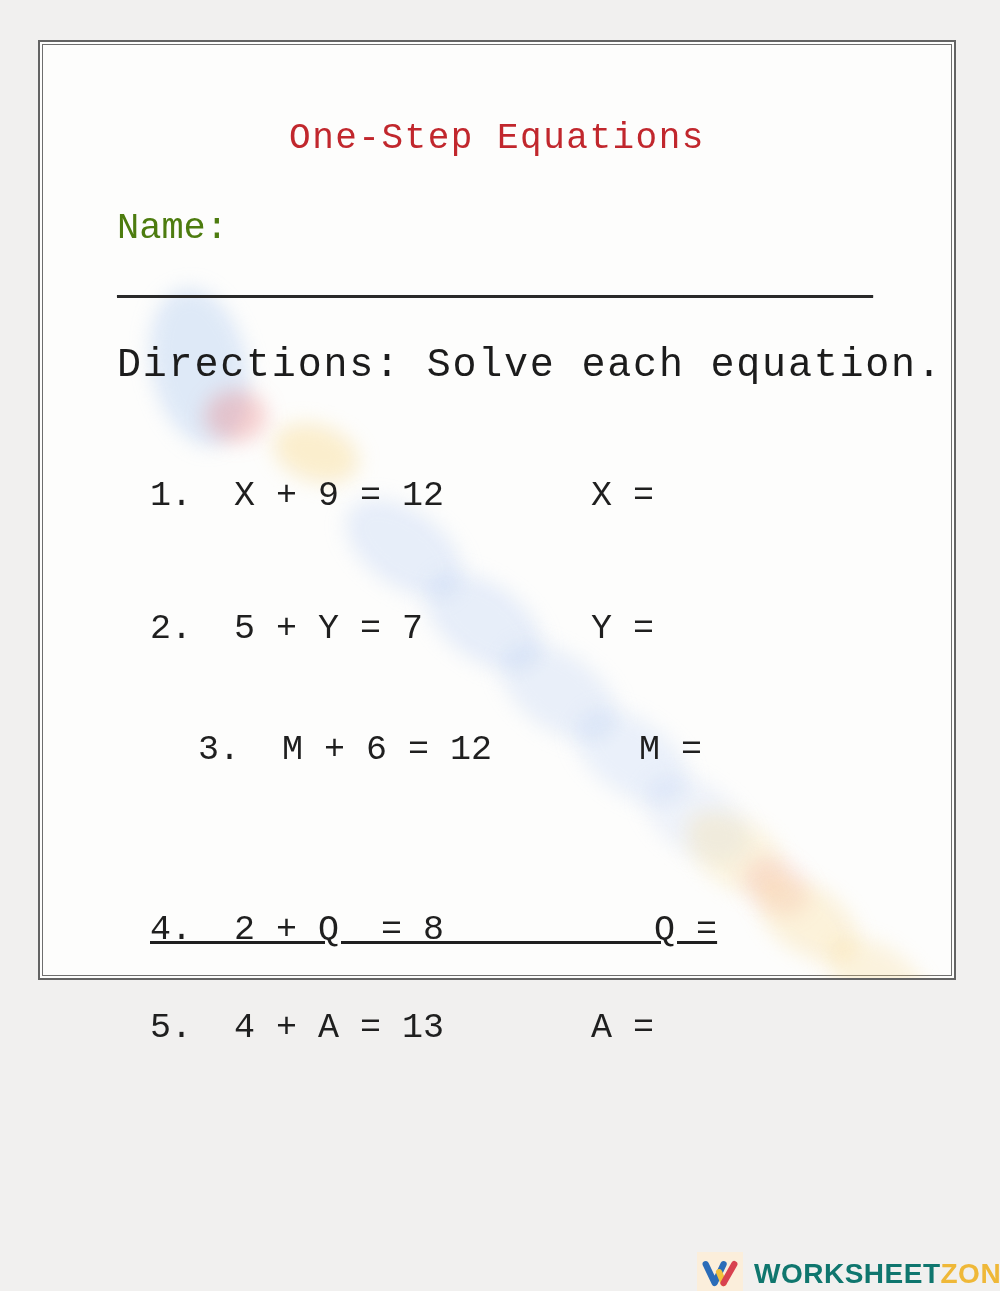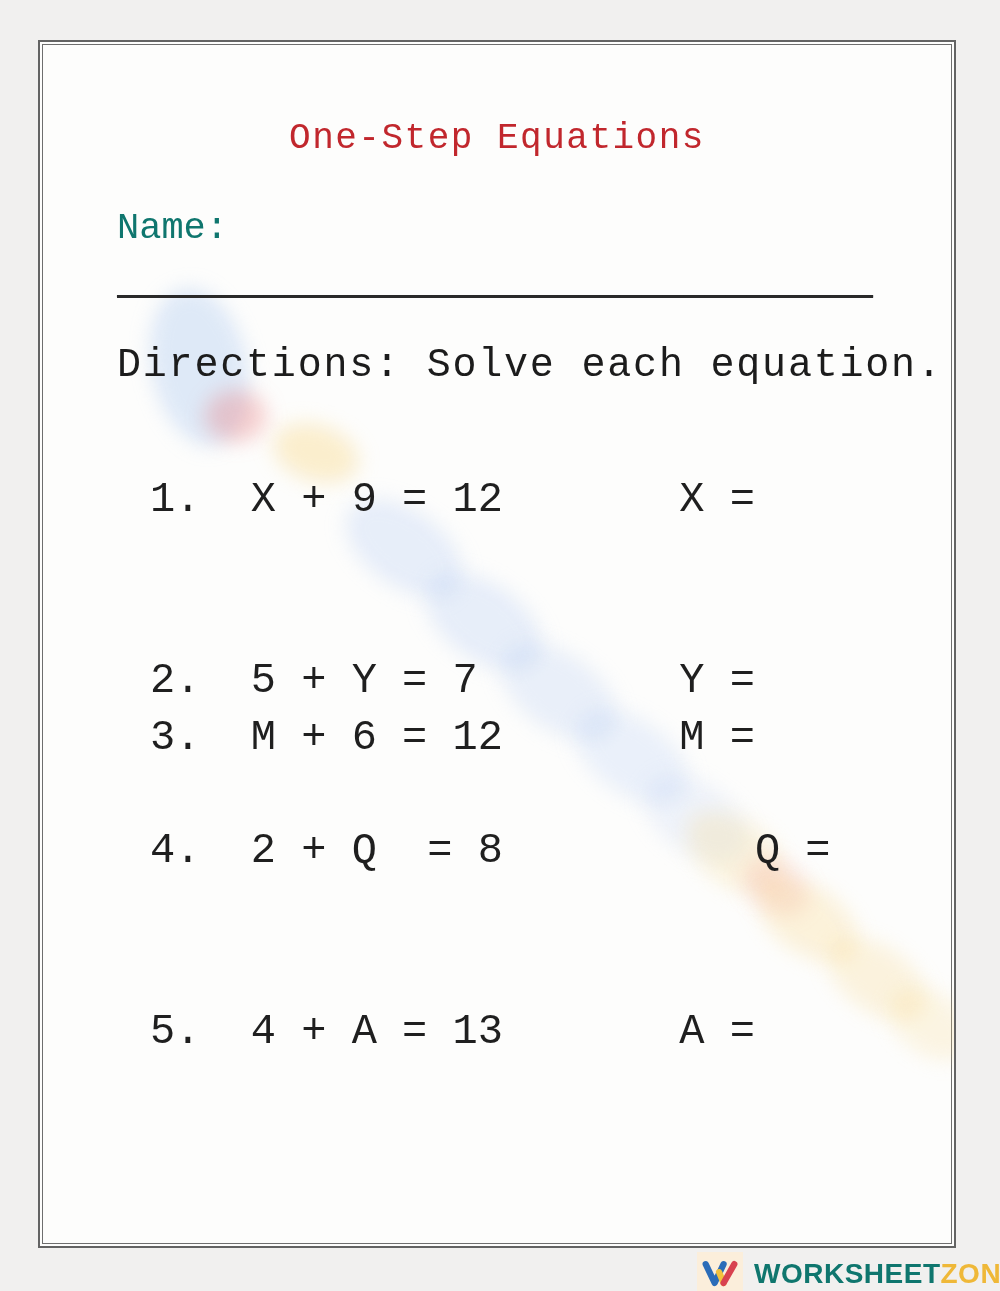--- a/index.html
+++ b/index.html
@@ -5,59 +5,59 @@
   html,body{margin:0;padding:0;}
   body{
     width:1000px;height:1291px;
     background:#f1f0ef;
     position:relative;
     overflow:hidden;
     font-family:"Liberation Mono","DejaVu Sans Mono",monospace;
   }
   
   .page{
-    position:absolute;left:38px;top:40px;width:918px;height:1208px;
+    position:absolute;left:38px;top:40px;width:918px;height:940px;
     background:#fdfdfc;
     border:2px solid #636363;
     box-sizing:border-box;
   }
   .page::before{
     content:"";position:absolute;inset:2px;
     border:1px solid #6e6e6e;pointer-events:none;
   }
   
   .wm-layer{position:absolute;inset:0;overflow:hidden;pointer-events:none;}
   .wm{position:absolute;border-radius:50%;filter:blur(10px);}
   
   .title{
     position:absolute;left:0;top:76px;width:100%;
     text-align:center;
     font-size:36px;letter-spacing:1.5px;
     color:#c1272d;
   }
   .name-label{
     position:absolute;left:77px;top:165px;
-    font-size:37px;color:#0f766e;font-family:Liberation Mono, monospace;
+    font-size:37px;color:#4d7c0f;font-family:Liberation Mono, monospace;
   }
   .name-line{
     position:absolute;left:77px;top:222px;
     font-size:35px;color:#2a2a2a;
     white-space:pre;letter-spacing:0px;text-decoration:underline;
   }
   .directions{
     position:absolute;left:77px;top:301px;
     font-size:40px;letter-spacing:1.8px;color:#1c1c1c;
     white-space:pre;
   }
   .equation{
     position:absolute;left:110px;
-    font-size:42px;color:#1f1f1f;
+    font-size:35px;color:#1f1f1f;
     white-space:pre;
   }
-  .eq-0{top:434px;} .eq-1{top:567px;margin-top:48px;} .eq-2{top:672px;} .eq-3{top:785px;} .eq-4{top:966px;text-align:center;}
+  .eq-0{top:434px;} .eq-1{top:567px;} .eq-2{top:688px;margin-left:48px;} .eq-3{top:868px;text-decoration:underline;} .eq-4{top:966px;text-align:center;}
   
   .brand{
     position:absolute;left:697px;top:1252px;
     display:flex;align-items:center;gap:11px;
     cursor:pointer;
   }
   .w-badge{
     width:46px;height:44px;background:#fbeedb;
     display:flex;align-items:center;justify-content:center;
   }

